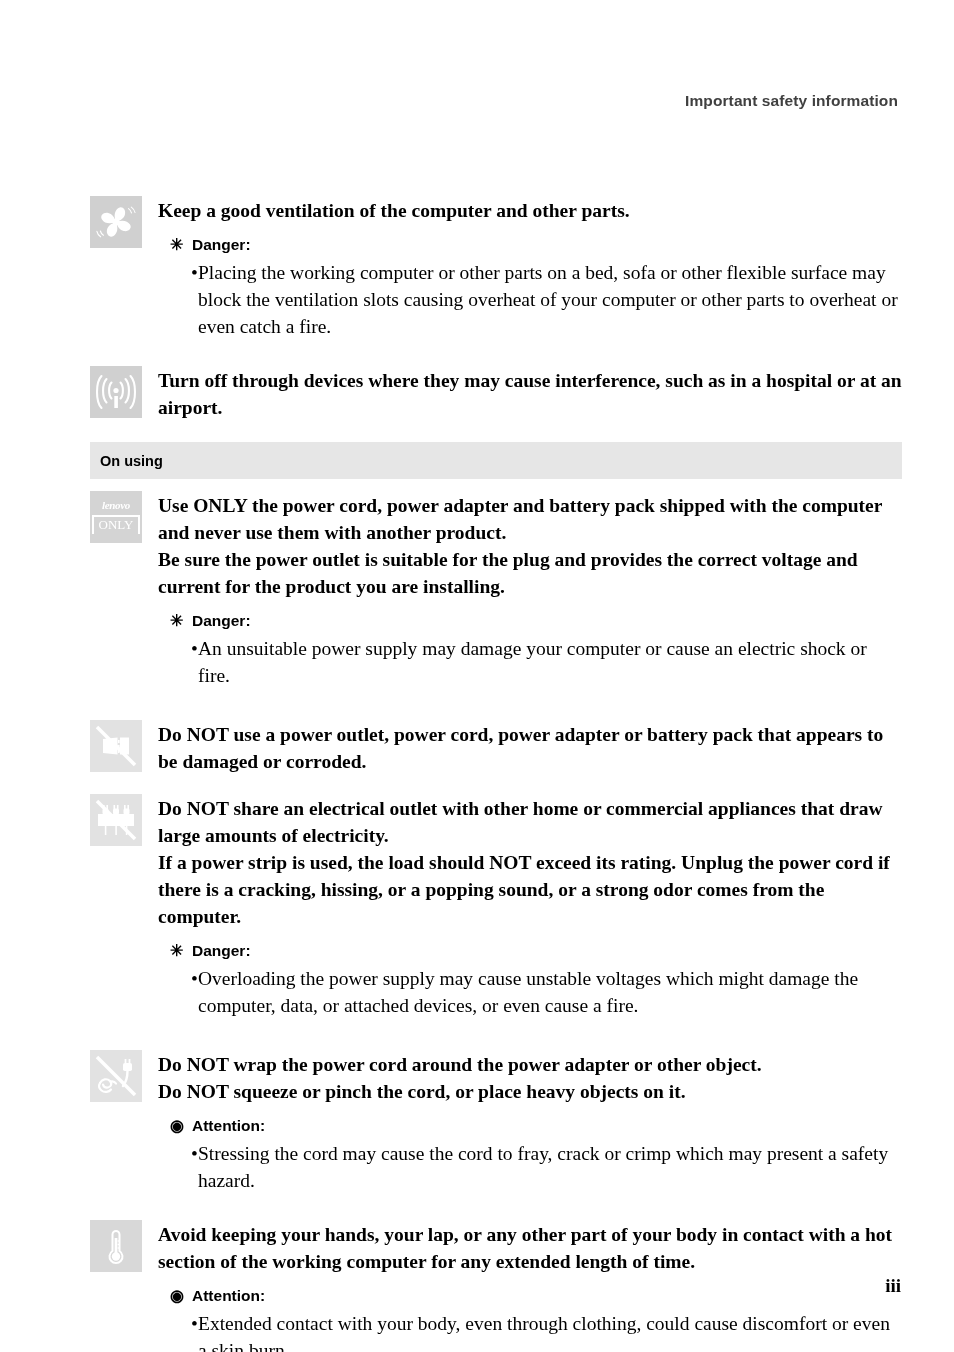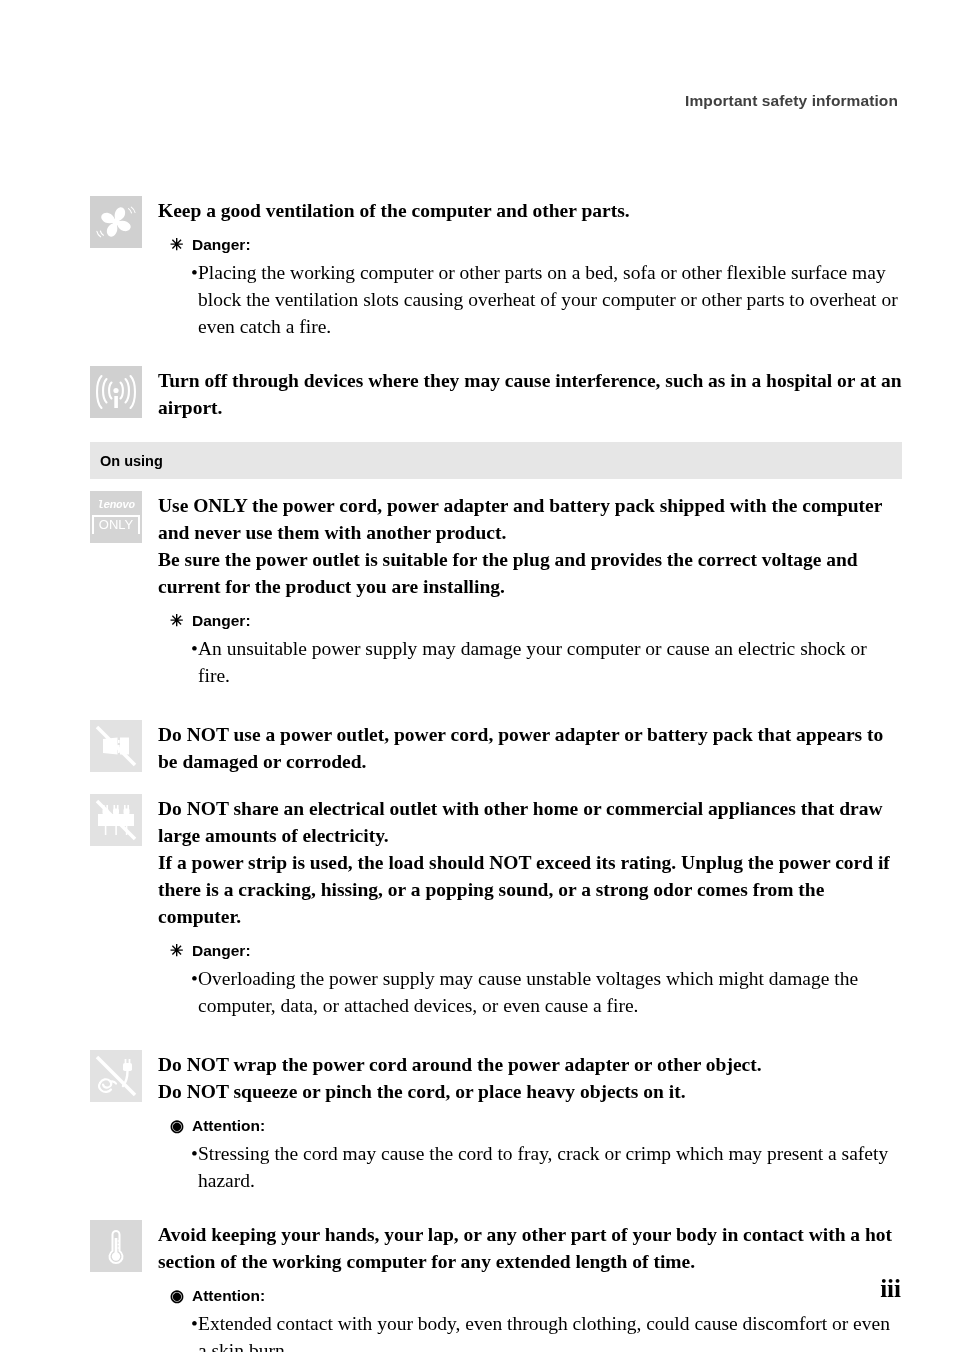--- a/index.html
+++ b/index.html
@@ -39,21 +39,21 @@
 
   
   .folio {
     position: absolute;
     left: 0;
     top: 1275px;
     width: 901px;
     text-align: right;
     font-family: "Liberation Serif", serif;
     font-weight: bold;
-    font-size: 25px;
+    font-size: 19px;
   }
 
   
   .content {
     position: absolute;
     left: 90px;
     top: 196px;
     width: 812px;
   }
 
@@ -163,31 +163,31 @@
 
   
   .ic-lenovo {
     background: #d4d4d4;
     display: flex;
     flex-direction: column;
     align-items: center;
     justify-content: center;
   }
   .ic-lenovo .lv-word {
-    font-family: Liberation Mono, monospace;
+    font-family: Liberation Serif, serif;
     font-style: italic;
     font-weight: bold;
     font-size: 11px;
     color: #ffffff;
     letter-spacing: -0.3px;
     line-height: 1;
     margin-bottom: 4px;
   }
   .ic-lenovo .lv-only {
-    font-family: Liberation Sans, sans-serif;
+    font-family: Liberation Serif, serif;
     font-size: 13px;
     color: #ffffff;
     border: 2px solid #ffffff;
     border-bottom: none;
     padding: 1px 5px 3px 5px;
     line-height: 1.05;
   }
 </style>
 </head>
 <body>

